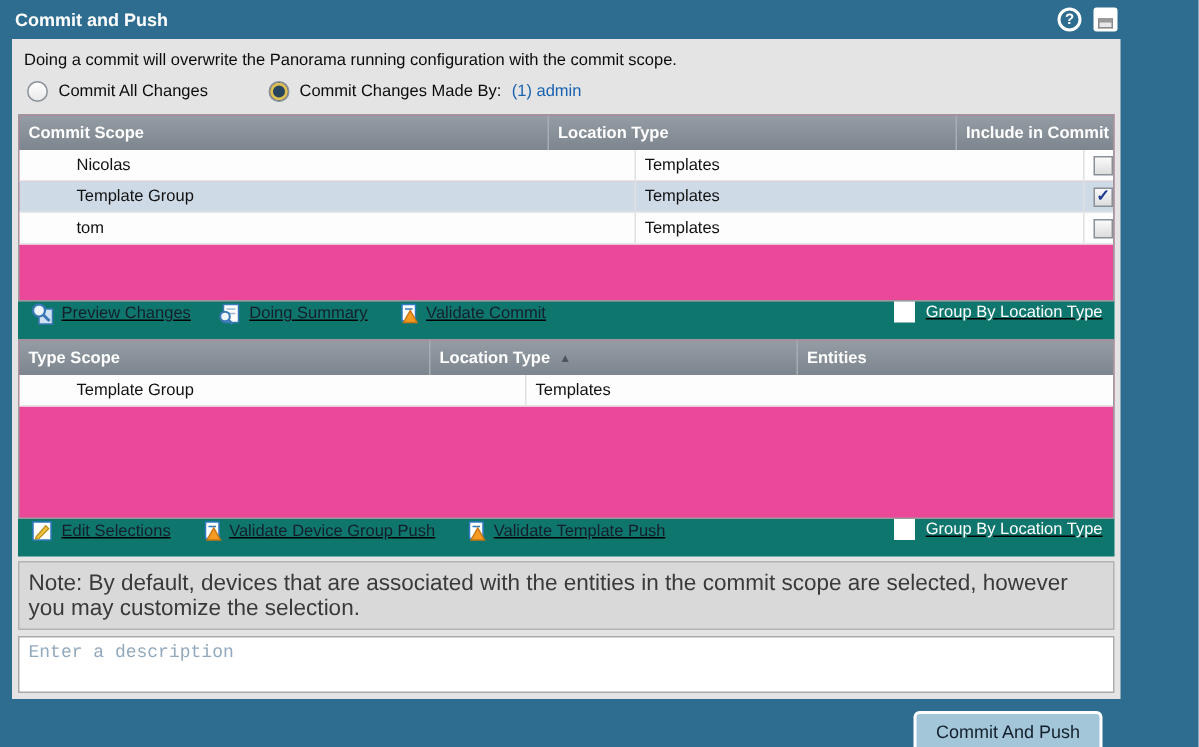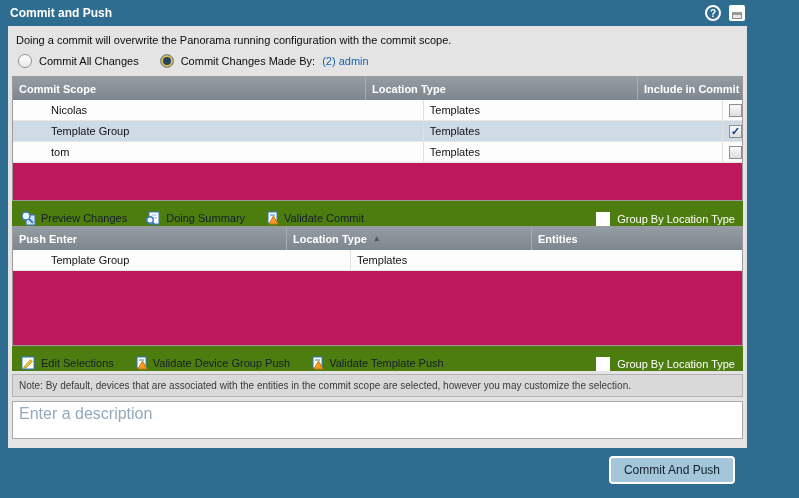--- a/index.html
+++ b/index.html
@@ -17,29 +17,29 @@
                color:#fff; font-size:10px; font-weight:bold; }
   .win-icon { width:16px; height:16px; background:#fff; border-radius:2px; }
   .win-icon i { display:block; width:10px; height:7px; margin:4px auto 0; border:1px solid #8a8a8a;
                 background:#e8e8e8; border-top:3px solid #9a9a9a; }
 
   
   .content { flex:1 1 auto; margin:0 8px; background:#e4e4e4; padding:6px 4px 4px 4px;
              display:flex; flex-direction:column; }
   .desc { font-size:11px; color:#0b0b0b; padding:2px 4px 6px 4px; flex:0 0 auto; }
 
-  .radio-row { display:flex; align-items:center; gap:21px; padding:2px 4px 8px 6px; flex:0 0 auto; font-size:11px; }
+  .radio-row { display:flex; align-items:center; gap:40px; padding:2px 4px 8px 6px; flex:0 0 auto; font-size:11px; }
   .radio-row label { display:flex; align-items:center; gap:7px; color:#0b0b0b; cursor:pointer; }
   input[type="radio"] { appearance:none; -webkit-appearance:none; width:14px; height:14px; border-radius:50%;
                         border:1px solid #8b9299; background:linear-gradient(#ffffff,#e9e9e9); cursor:pointer; }
   input[type="radio"]:checked { background:#27455c; box-shadow:inset 0 0 0 2px #ddbf56; }
   .link { color:#1862b0; text-decoration:none; cursor:pointer; }
 
   
-  .grid { border:1px solid #9b9b9b; background:#be185d; display:flex; flex-direction:column; flex:0 0 auto; }
+  .grid { border:1px solid #9b9b9b; background:#ec4899; display:flex; flex-direction:column; flex:0 0 auto; }
   .grid-header { display:flex; height:23px; flex:0 0 auto; align-items:stretch;
                  background:linear-gradient(#949ca4,#7d858e); color:#fff; font-size:11px; font-weight:bold; }
   .grid-header .cell { display:flex; align-items:center; padding-left:6px; border-left:1px solid #a7adb4; }
   .grid-header .cell:first-child { border-left:none; }
   .grid-row { display:flex; height:21px; flex:0 0 auto; align-items:stretch; background:#fdfdfd;
               font-size:11px; color:#111; border-bottom:1px solid #e6e6e6; cursor:pointer; }
   .grid-row.selected { background:#cedbe6; }
   .grid-row .cell { display:flex; align-items:center; padding-left:6px; border-left:1px solid #e0e0e0;margin-left:32px; }
   .grid-row .cell:first-child { border-left:none; }
   .grid-filler { flex:1 1 auto; }
@@ -48,32 +48,32 @@
   .c1 { width:352px; } .c2 { width:272px; } .c3 { flex:1; }
   .p1 { width:273px; } .p2 { width:245px; } .p3 { flex:1; }
   .sort-arrow { font-size:8px; color:#4d565e; margin-left:6px; }
 
   input[type="checkbox"] { appearance:none; -webkit-appearance:none; width:13px; height:13px;
                            border:1px solid #8a9097; background:linear-gradient(#fafafa,#dddddd);
                            display:inline-flex; align-items:center; justify-content:center; cursor:pointer; }
   input[type="checkbox"]:checked::after { content:"\2713"; color:#1b3a8f; font-size:11px; font-weight:bold; line-height:1; }
 
   
-  .toolbar { height:25px; flex:0 0 auto; background:#4d7c0f; display:flex; align-items:flex-end;
-             padding:0 8px 0 8px; font-size:11px; }
+  .toolbar { height:25px; flex:0 0 auto; background:#0f766e; display:flex; align-items:flex-start;
+             padding:0 8px 0 8px; font-size:11px;text-decoration:underline; }
   .tbtn { display:flex; align-items:center; gap:5px; color:#141f2b; cursor:pointer; margin-right:18px; white-space:nowrap; }
   .tbtn svg { flex:0 0 auto; }
   .group-by { margin-left:auto; display:flex; align-items:center; gap:7px; color:#fff; cursor:pointer; white-space:nowrap; }
   .group-by input[type="checkbox"] { border:none; background:#fff; width:14px; height:14px; }
 
   
   .note { flex:0 0 auto; margin-top:3px; background:#d9d9d9; border:1px solid #b3b3b3;
-          font-size:10px; color:#3a3a3a; padding:5px 6px; }
+          font-size:15px; color:#3a3a3a; padding:5px 6px; }
   .desc-input { flex:0 0 auto; margin-top:4px; height:38px; resize:none; border:1px solid #a9a9a9;
-                background:#fff; font-family:Liberation Sans, sans-serif; font-size:16px; color:#333;
+                background:#fff; font-family:Liberation Mono, monospace; font-size:12px; color:#333;
                 padding:3px 6px; outline:none; width:100%; }
   .desc-input::placeholder { color:#93a9bd; opacity:1; }
 
   
   .footer { height:50px; flex:0 0 auto; display:flex; align-items:center; justify-content:flex-end;
             gap:10px; padding:0 20px 6px 0; }
   .btn { border:2px solid #fff; border-radius:4px; font-family:"Liberation Sans", sans-serif;
          font-size:12px; color:#13202c; padding:5px 13px; cursor:pointer; }
   .btn-primary { background:#a3c6d9; }
   .btn-cancel { background:#d6d6d6; }
@@ -97,21 +97,21 @@
     <div class="desc">Doing a commit will overwrite the Panorama running configuration with the commit scope.</div>
 
     <div class="radio-row">
       <label>
         <input type="radio" name="commit-mode" style="">
         <span>Commit All Changes</span>
       </label>
       <label>
         <input type="radio" name="commit-mode" checked="" style="">
         <span>Commit Changes Made By:</span>
-        <a class="link">(2) admin</a>
+        <a class="link">(1) admin</a>
       </label>
     </div>
 
     <div class="grid t1">
       <div class="grid-header">
         <div class="cell c1">Commit Scope</div>
         <div class="cell c2">Location Type</div>
         <div class="cell c3">Include in Commit</div>
       </div>
       <div class="grid-row">
@@ -166,21 +166,21 @@
         <span>Validate Commit</span>
       </span>
       <label class="group-by">
         <input type="checkbox" style="">
         <span>Group By Location Type</span>
       </label>
     </div>
 
     <div class="grid t2">
       <div class="grid-header">
-        <div class="cell p1">Push Enter</div>
+        <div class="cell p1">Type Scope</div>
         <div class="cell p2">
           <span>Location Type</span>
           <span class="sort-arrow">▲</span>
         </div>
         <div class="cell p3">Entities</div>
       </div>
       <div class="grid-row">
         <div class="cell p1">Template Group</div>
         <div class="cell p2">Templates</div>
       </div>

